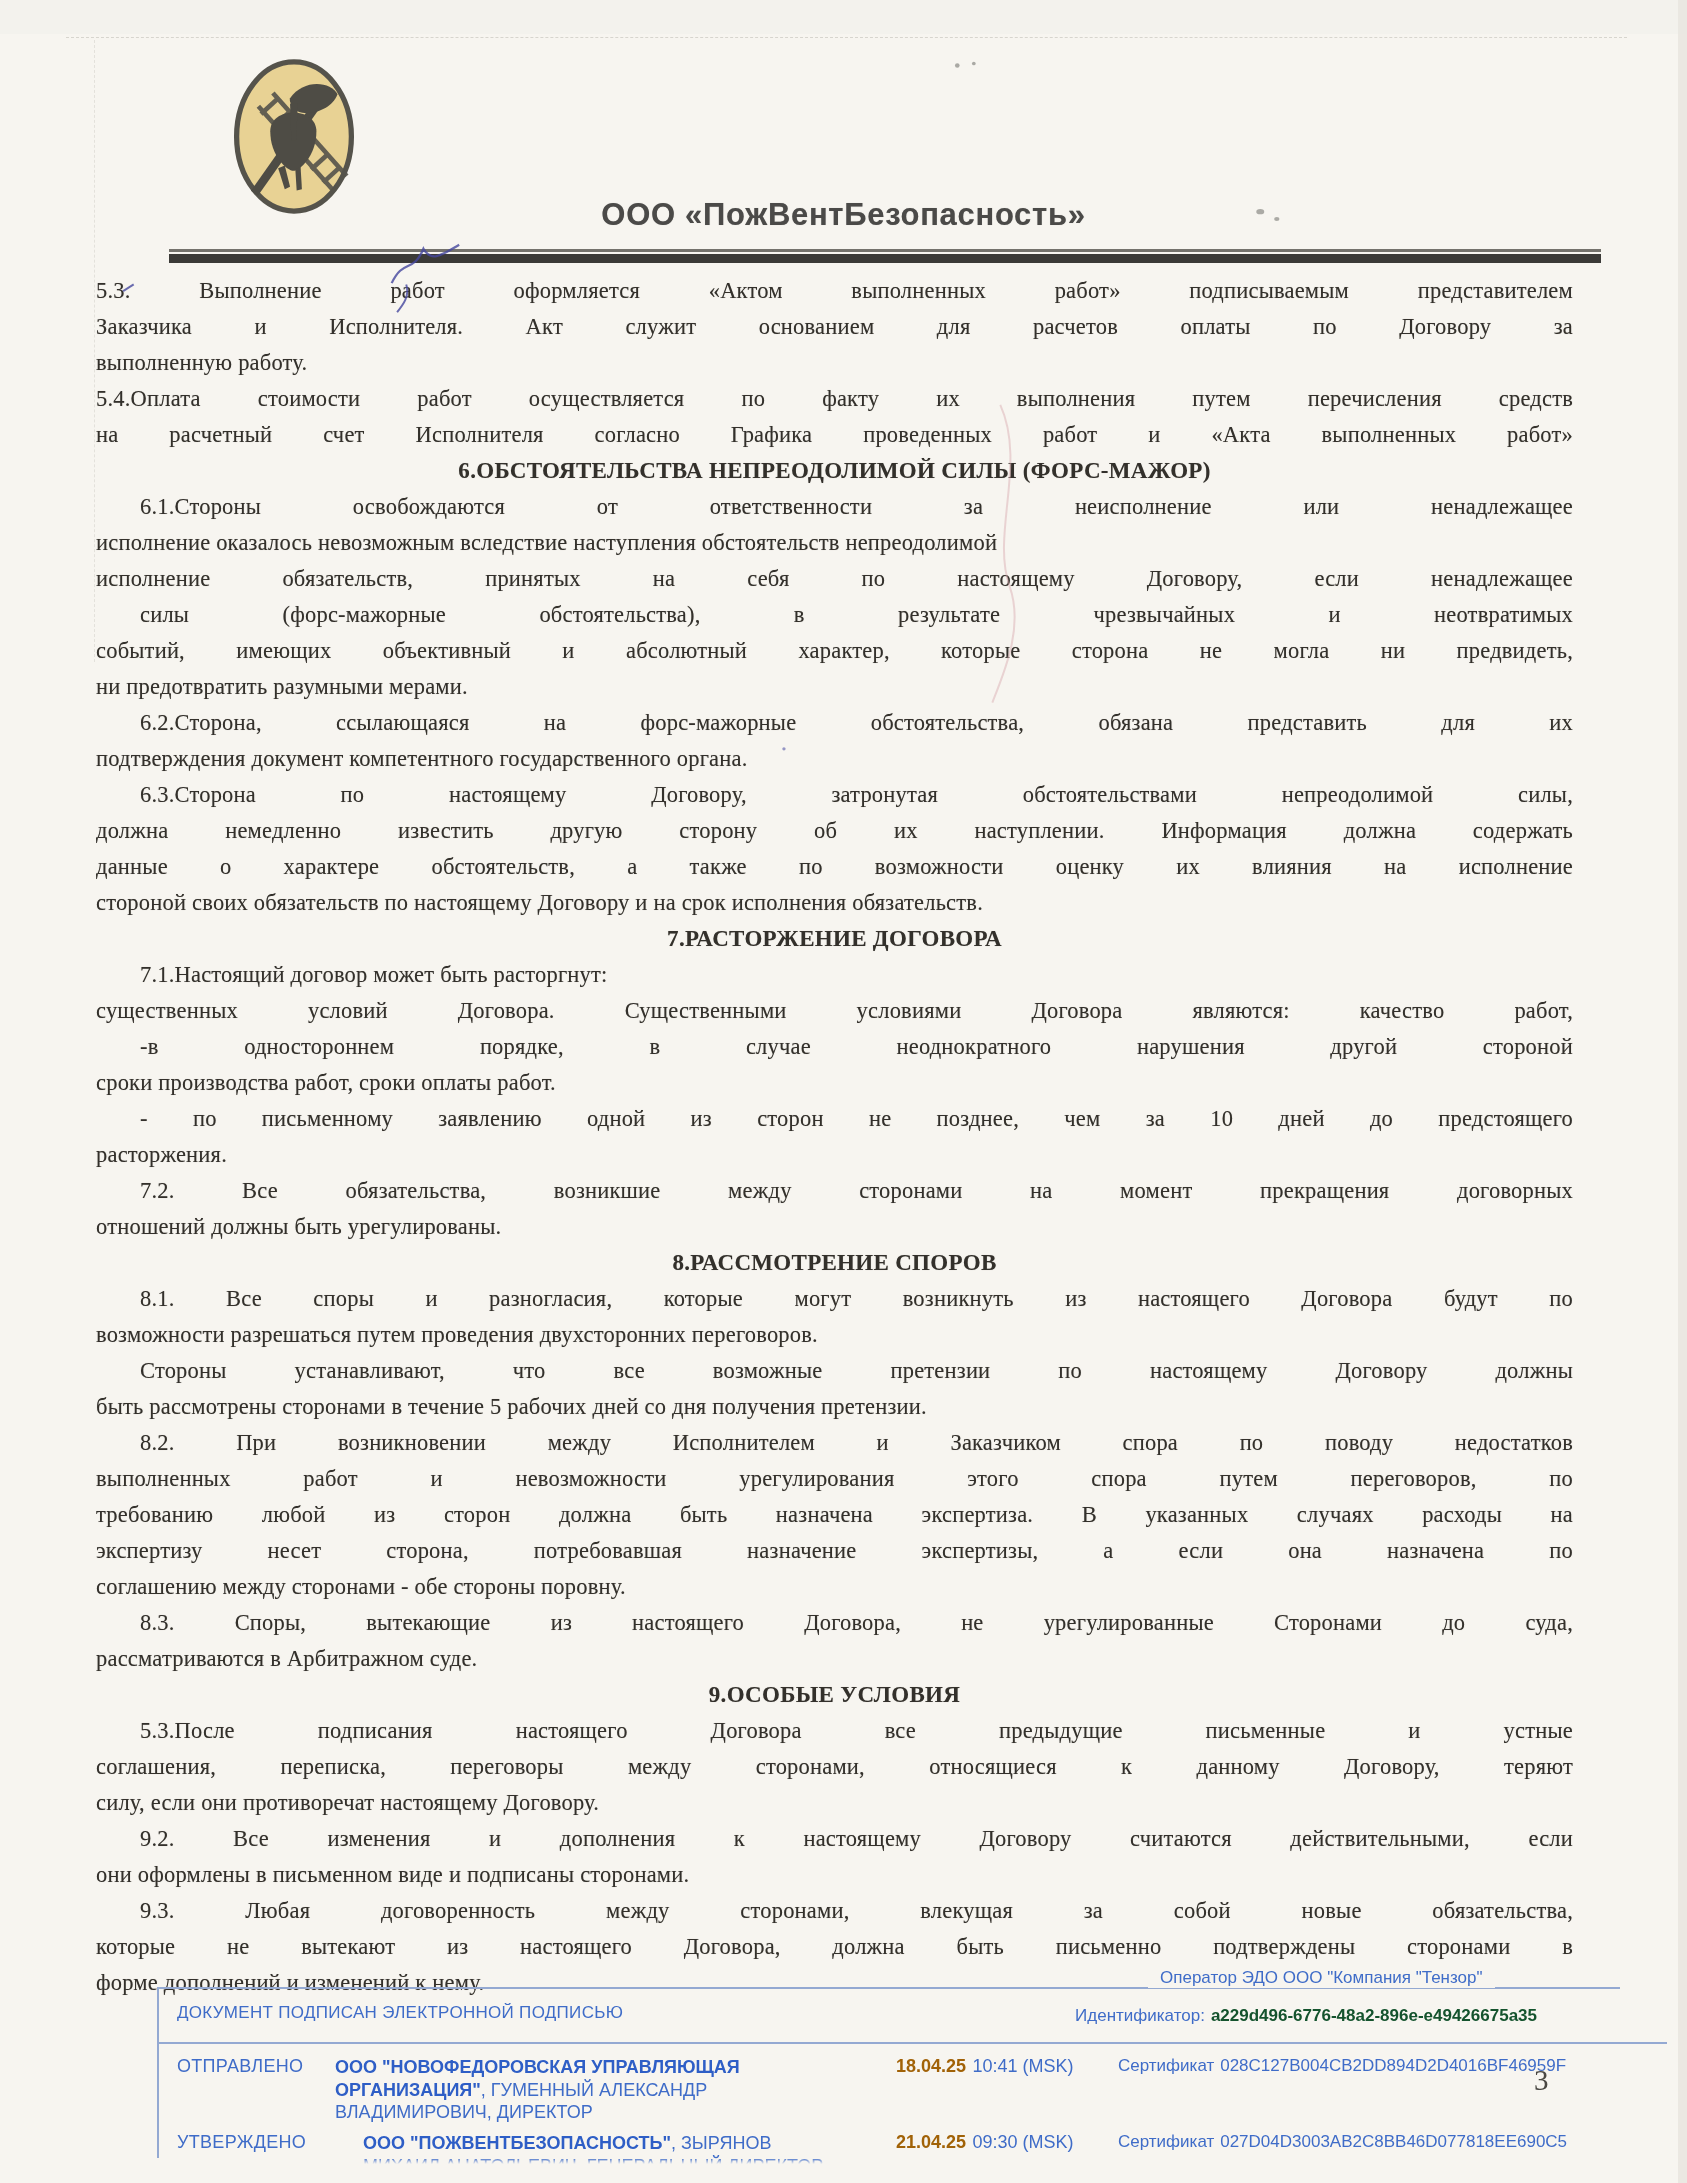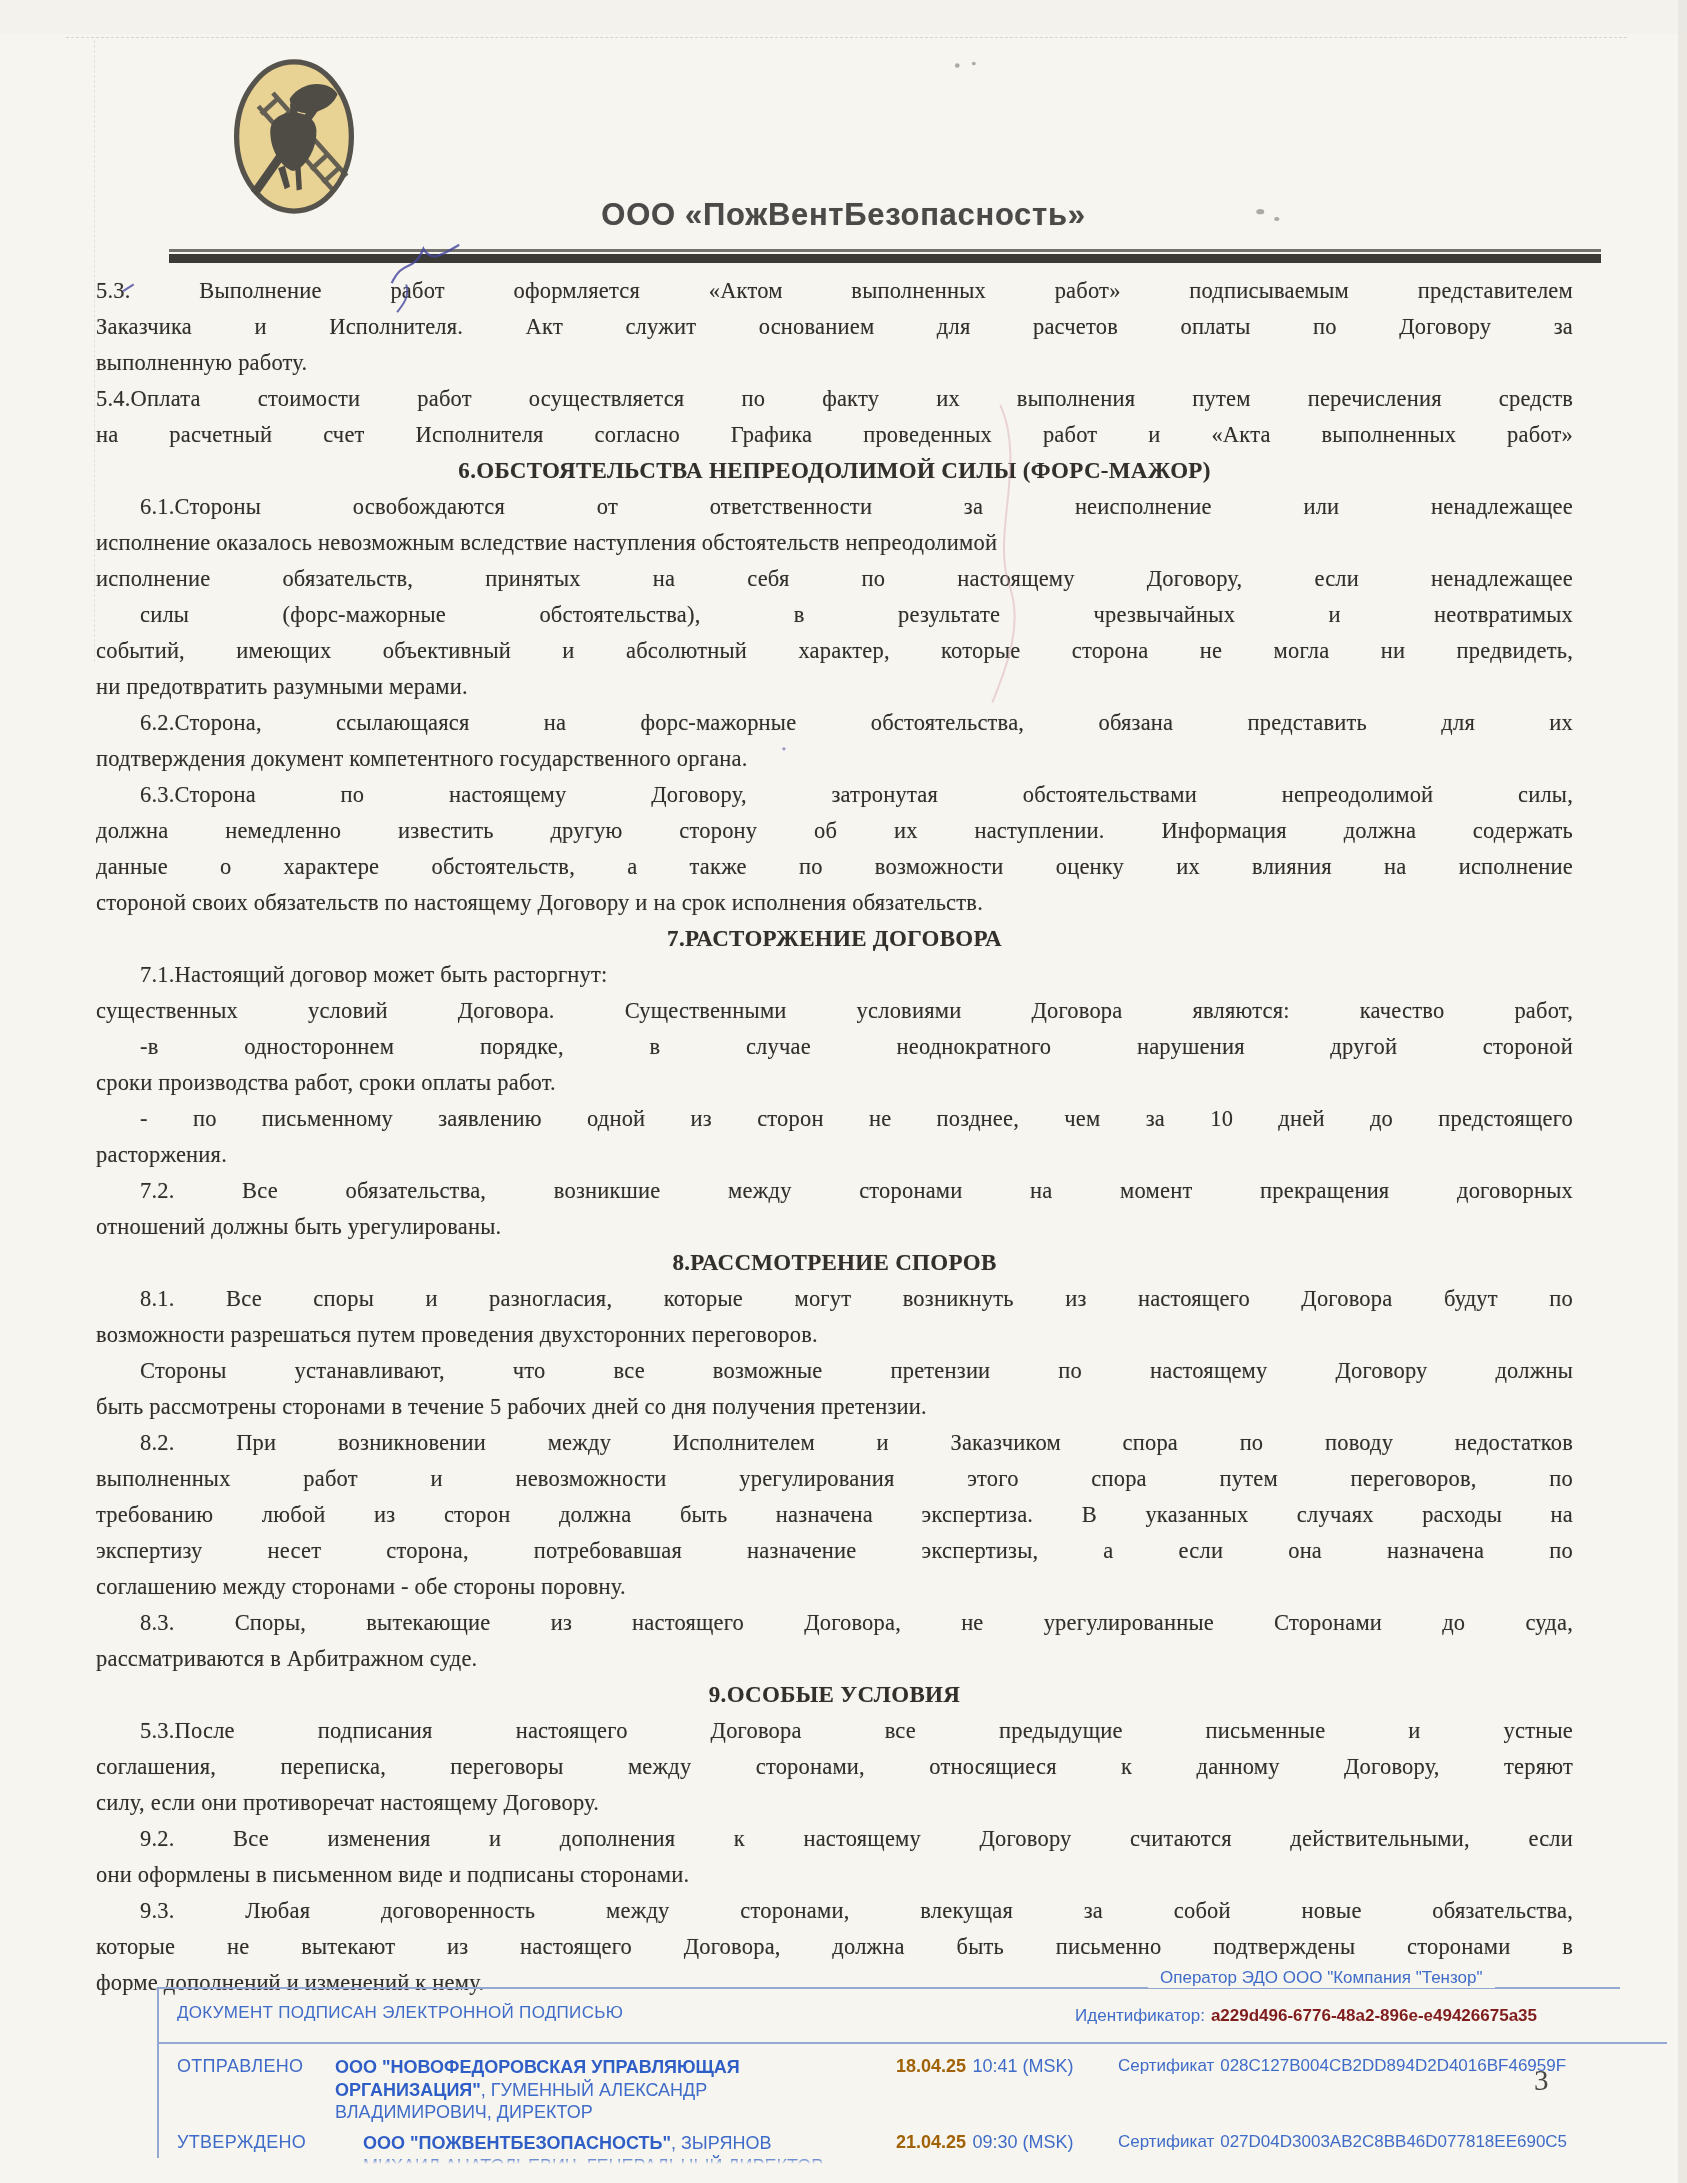--- a/index.html
+++ b/index.html
@@ -44,21 +44,21 @@
   .f-topline{position:absolute;left:157px;top:1987px;width:1463px;height:2px;}
   .f-leftline{position:absolute;left:157px;top:1987px;width:2px;height:171px;}
   .f-rule2{position:absolute;left:157px;top:2042px;width:1510px;height:2px;}
   .fsans{font-family:"Liberation Sans","DejaVu Sans",sans-serif;color:#3f6cc8;}
   .operator{
     position:absolute;left:1148px;top:1968px;font-size:17px;
     background:#f7f5f0;padding:0 12px;white-space:nowrap;
   }
   .signed-title{position:absolute;left:177px;top:2003px;font-size:17px;letter-spacing:0.3px;white-space:nowrap;}
   .identifier{position:absolute;right:150px;top:2006px;font-size:17px;white-space:nowrap;}
-  .identifier .idval{font-weight:bold;color:#7f1d1d;}
+  .identifier .idval{font-weight:bold;color:#14532d;}
   .f-row{position:absolute;left:0;top:0;width:1687px;padding-left:28px;}
   .f-label{position:absolute;left:177px;top:0;font-size:18px;letter-spacing:0.3px;white-space:nowrap;}
   .f-org{position:absolute;left:335px;top:0;width:473px;font-size:18px;line-height:22.5px;}
   .f-org .b{font-weight:bold;color:#2e5ec6;}
   .f-date{position:absolute;left:896px;top:0;font-size:18px;white-space:nowrap;}
   .f-date .b{font-weight:bold;color:#a16207;}
   .sp{margin-right:.35em;}
   .f-cert{position:absolute;left:1118px;top:0;font-size:17px;white-space:nowrap;}
   .clip{max-height:32px;overflow:hidden;position:relative;}
   .clip::after{content:"";position:absolute;left:0;right:0;bottom:0;height:6px;

